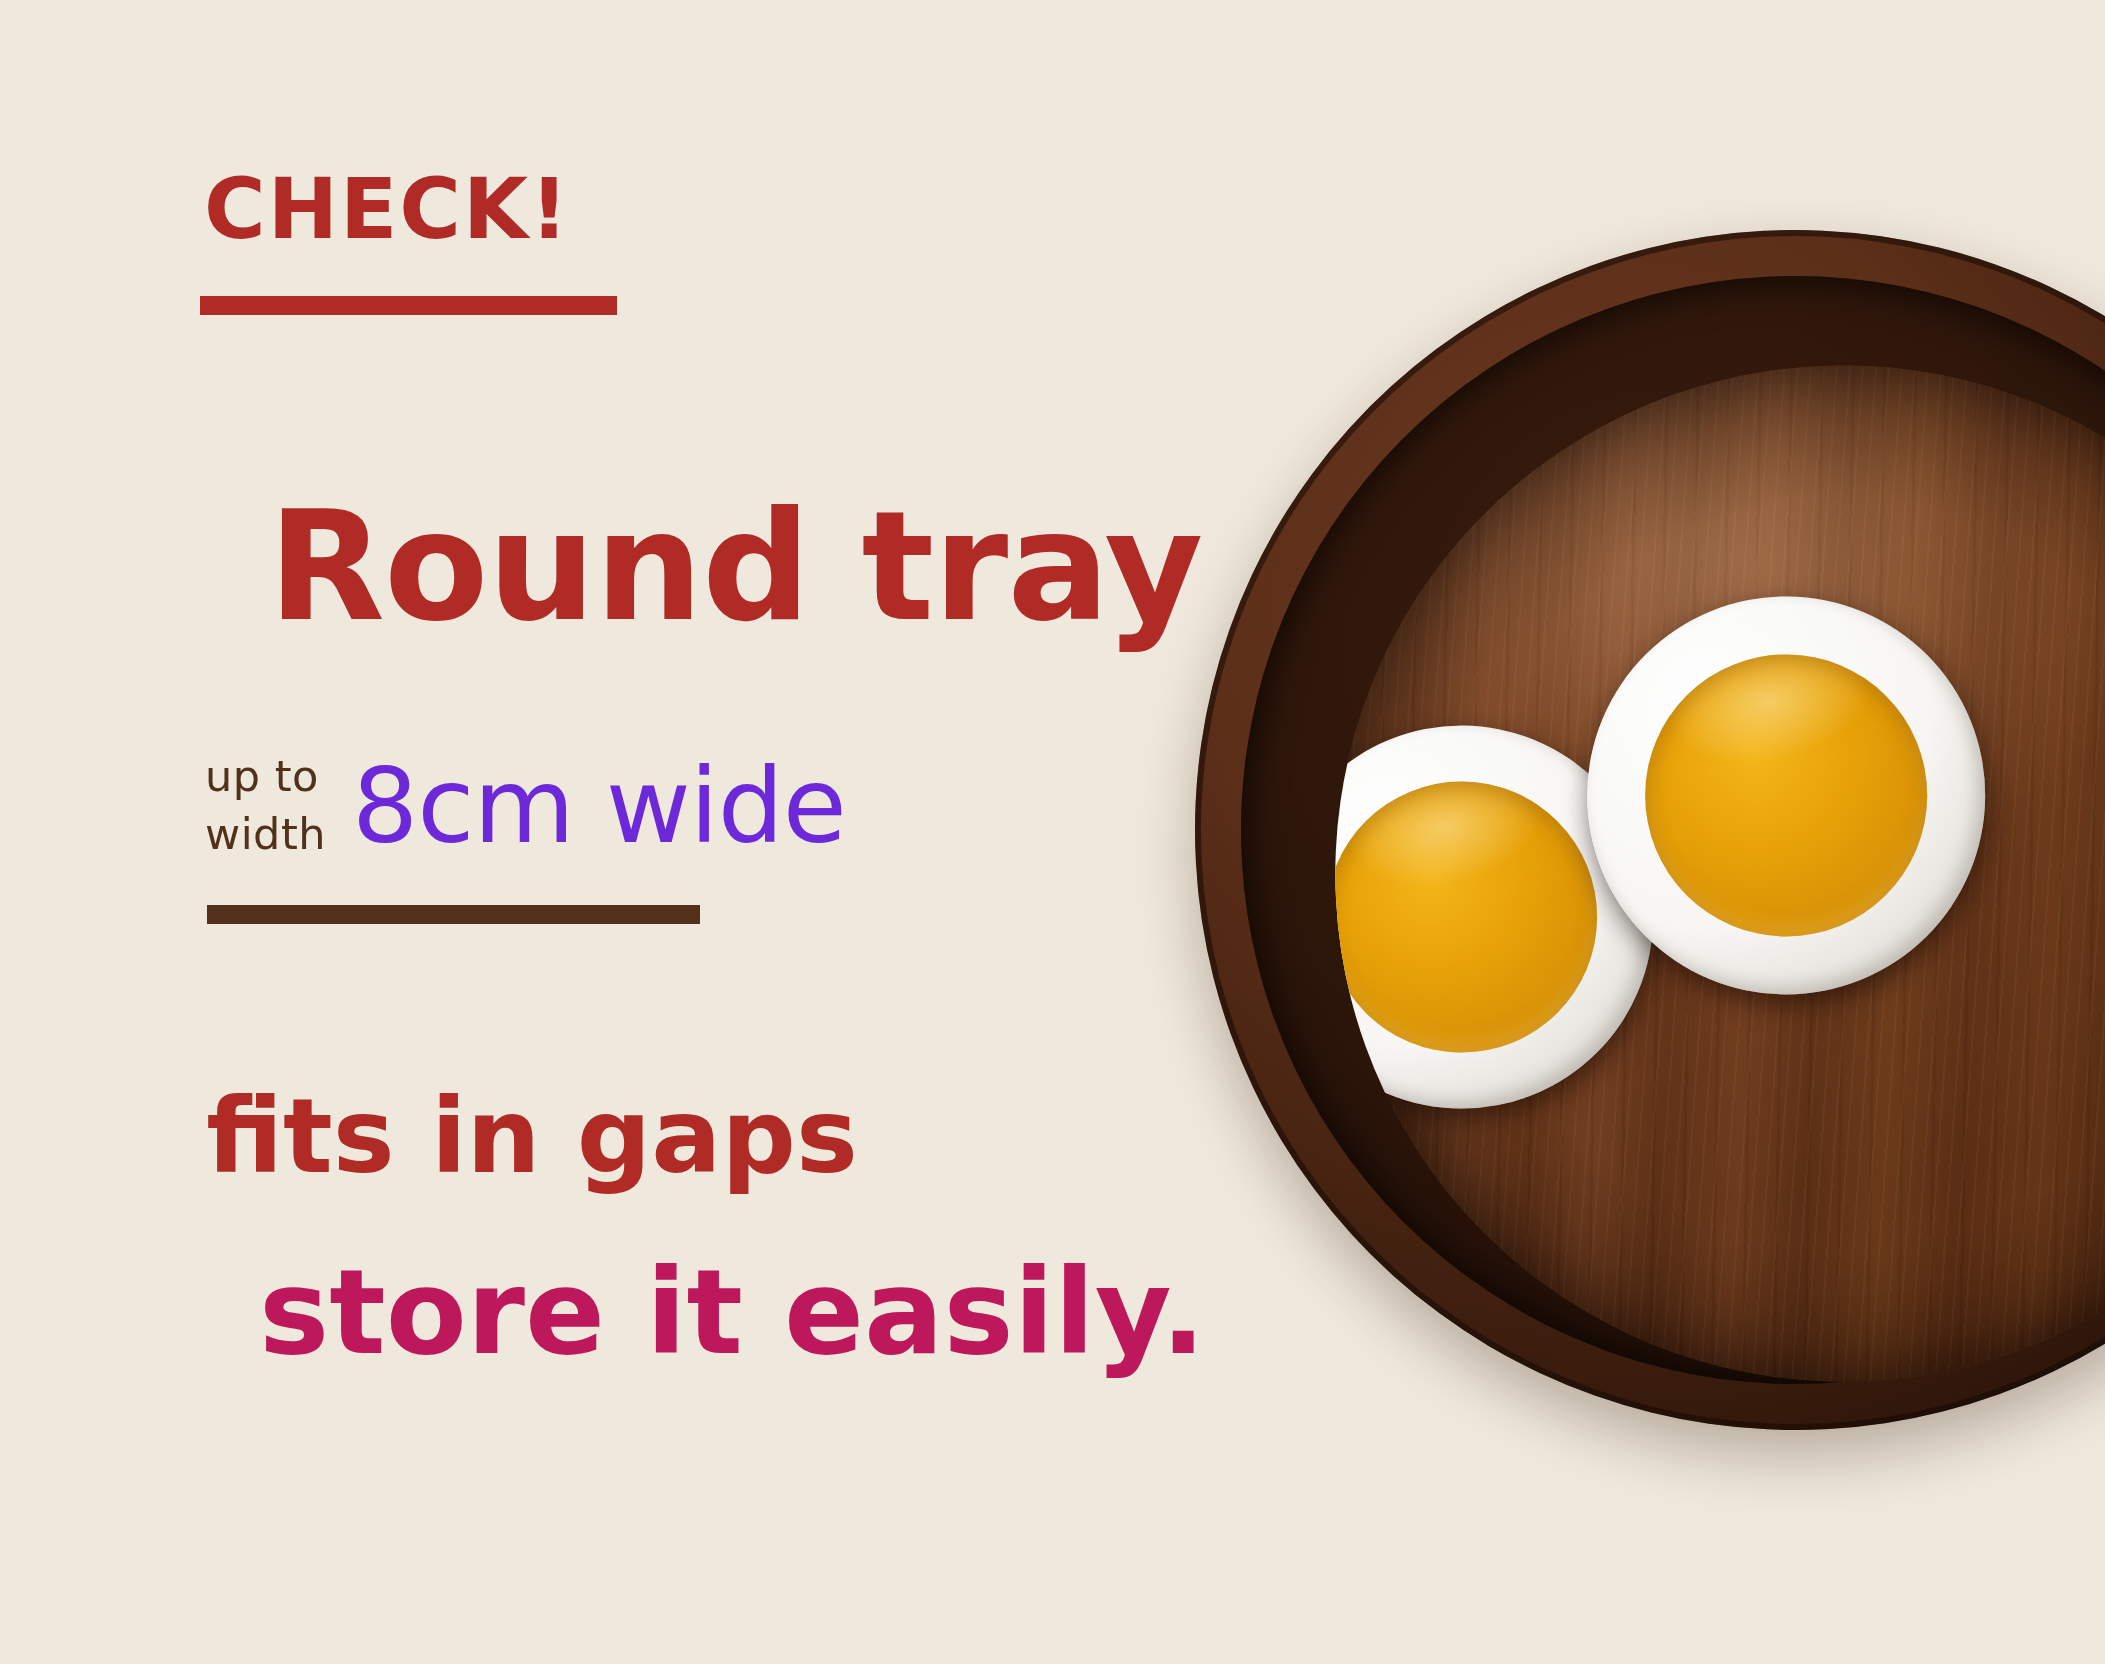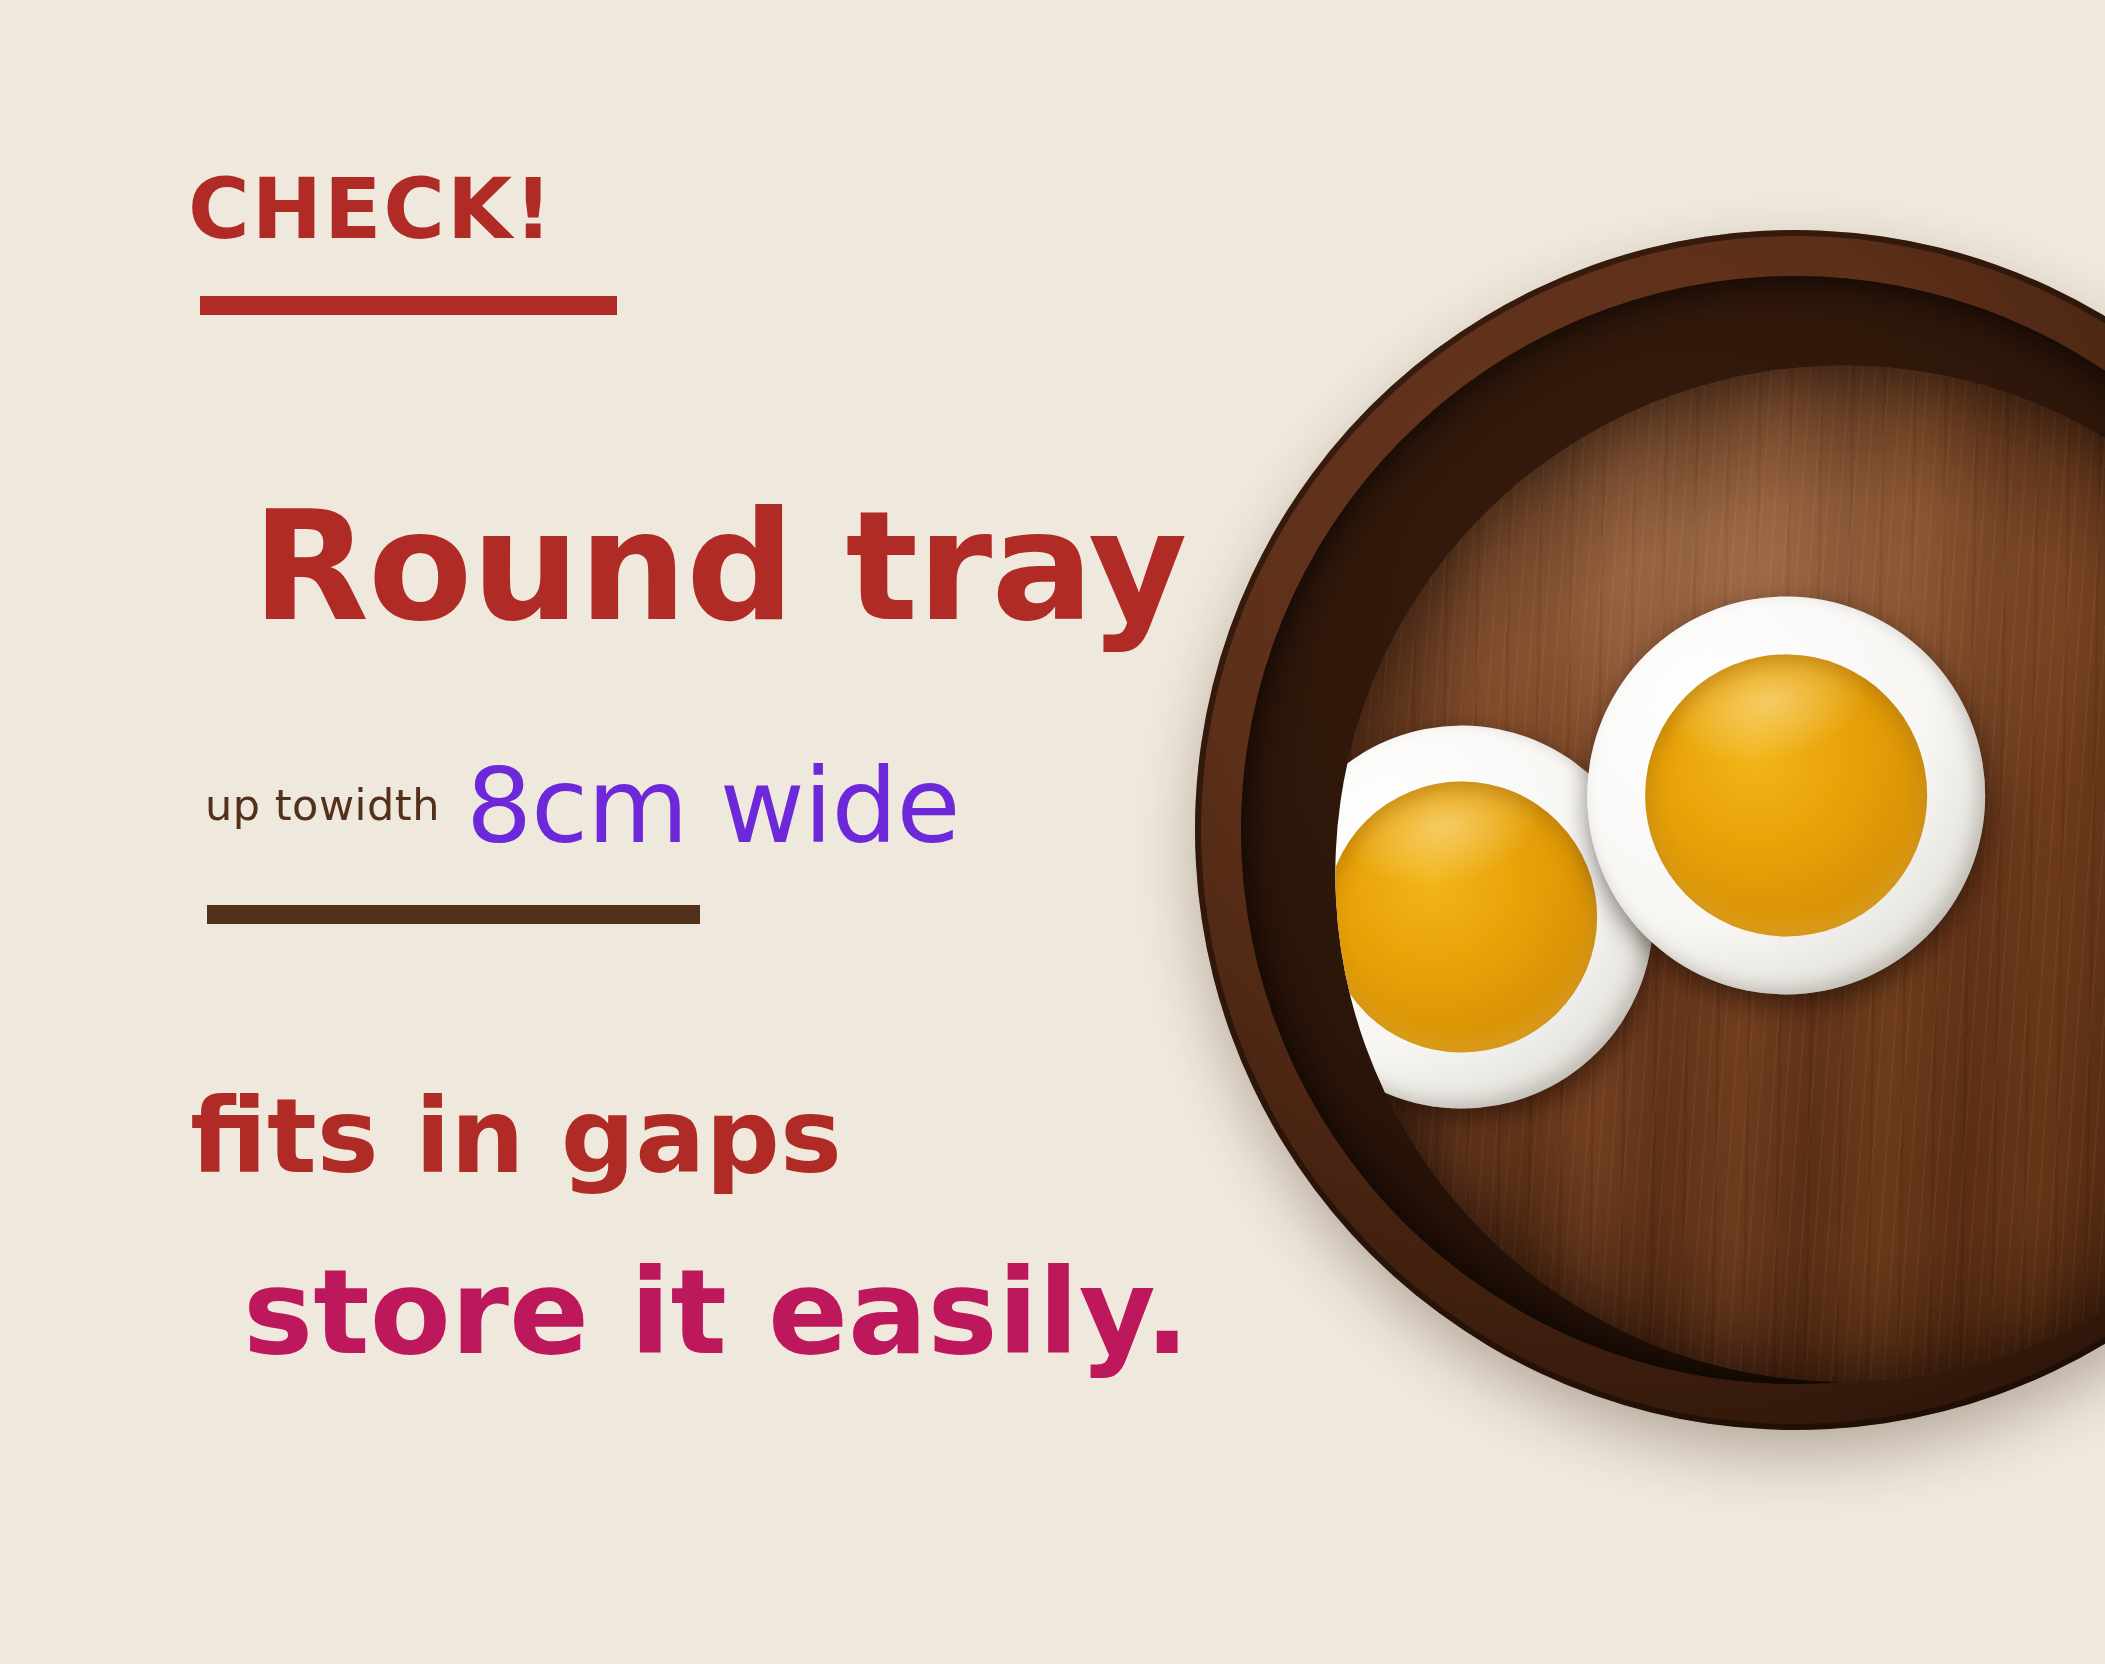--- a/index.html
+++ b/index.html
@@ -100,21 +100,21 @@
   .cup .tea::after{
     content:"";position:absolute;inset:0;border-radius:50%;
     background:radial-gradient(ellipse 52% 30% at 50% 16%, rgba(255,245,200,.45) 0%, rgba(255,240,190,.0) 70%);
   }
   #cup-left{left:-67px;top:340px;width:383px;height:383px;transform:rotate(-8deg);}
   #cup-left .tea{left:56px;top:56px;width:271px;height:271px;}
   #cup-right{left:256px;top:228px;width:398px;height:398px;transform:rotate(-8deg);}
   #cup-right .tea{left:58px;top:58px;width:282px;height:282px;}
 
   
-  .txt{position:absolute;white-space:nowrap;}
+  .txt{position:absolute;white-space:nowrap;margin-left:16px;}
 
   #check-label{
     left:188px;top:160px;
     font-size:84px;font-weight:700;letter-spacing:2px;
     color:#b02a26;
   }
   #check-rule{
     position:absolute;left:200px;top:296px;width:417px;height:19px;background:#b02a26;
   }
 
@@ -123,21 +123,21 @@
     font-size:152px;font-weight:700;letter-spacing:-1px;
     color:#b02a26;
     text-align:center;
   }
 
   #spec-row{
     position:absolute;left:205px;top:745px;
     display:flex;align-items:center;gap:26px;
   }
   #spec-prefix{
-    display:flex;flex-direction:row;justify-content:space-between;
+    display:flex;flex-direction:column;justify-content:space-between;
     font-size:43px;font-weight:400;line-height:1.34;color:#53301a;
     letter-spacing:.5px;
   }
   #spec-value{
     font-size:104px;font-weight:400;color:#6d28d9;letter-spacing:-1px;
   }
   #spec-rule{
     position:absolute;left:207px;top:905px;width:493px;height:19px;background:#53301a;
   }
 

